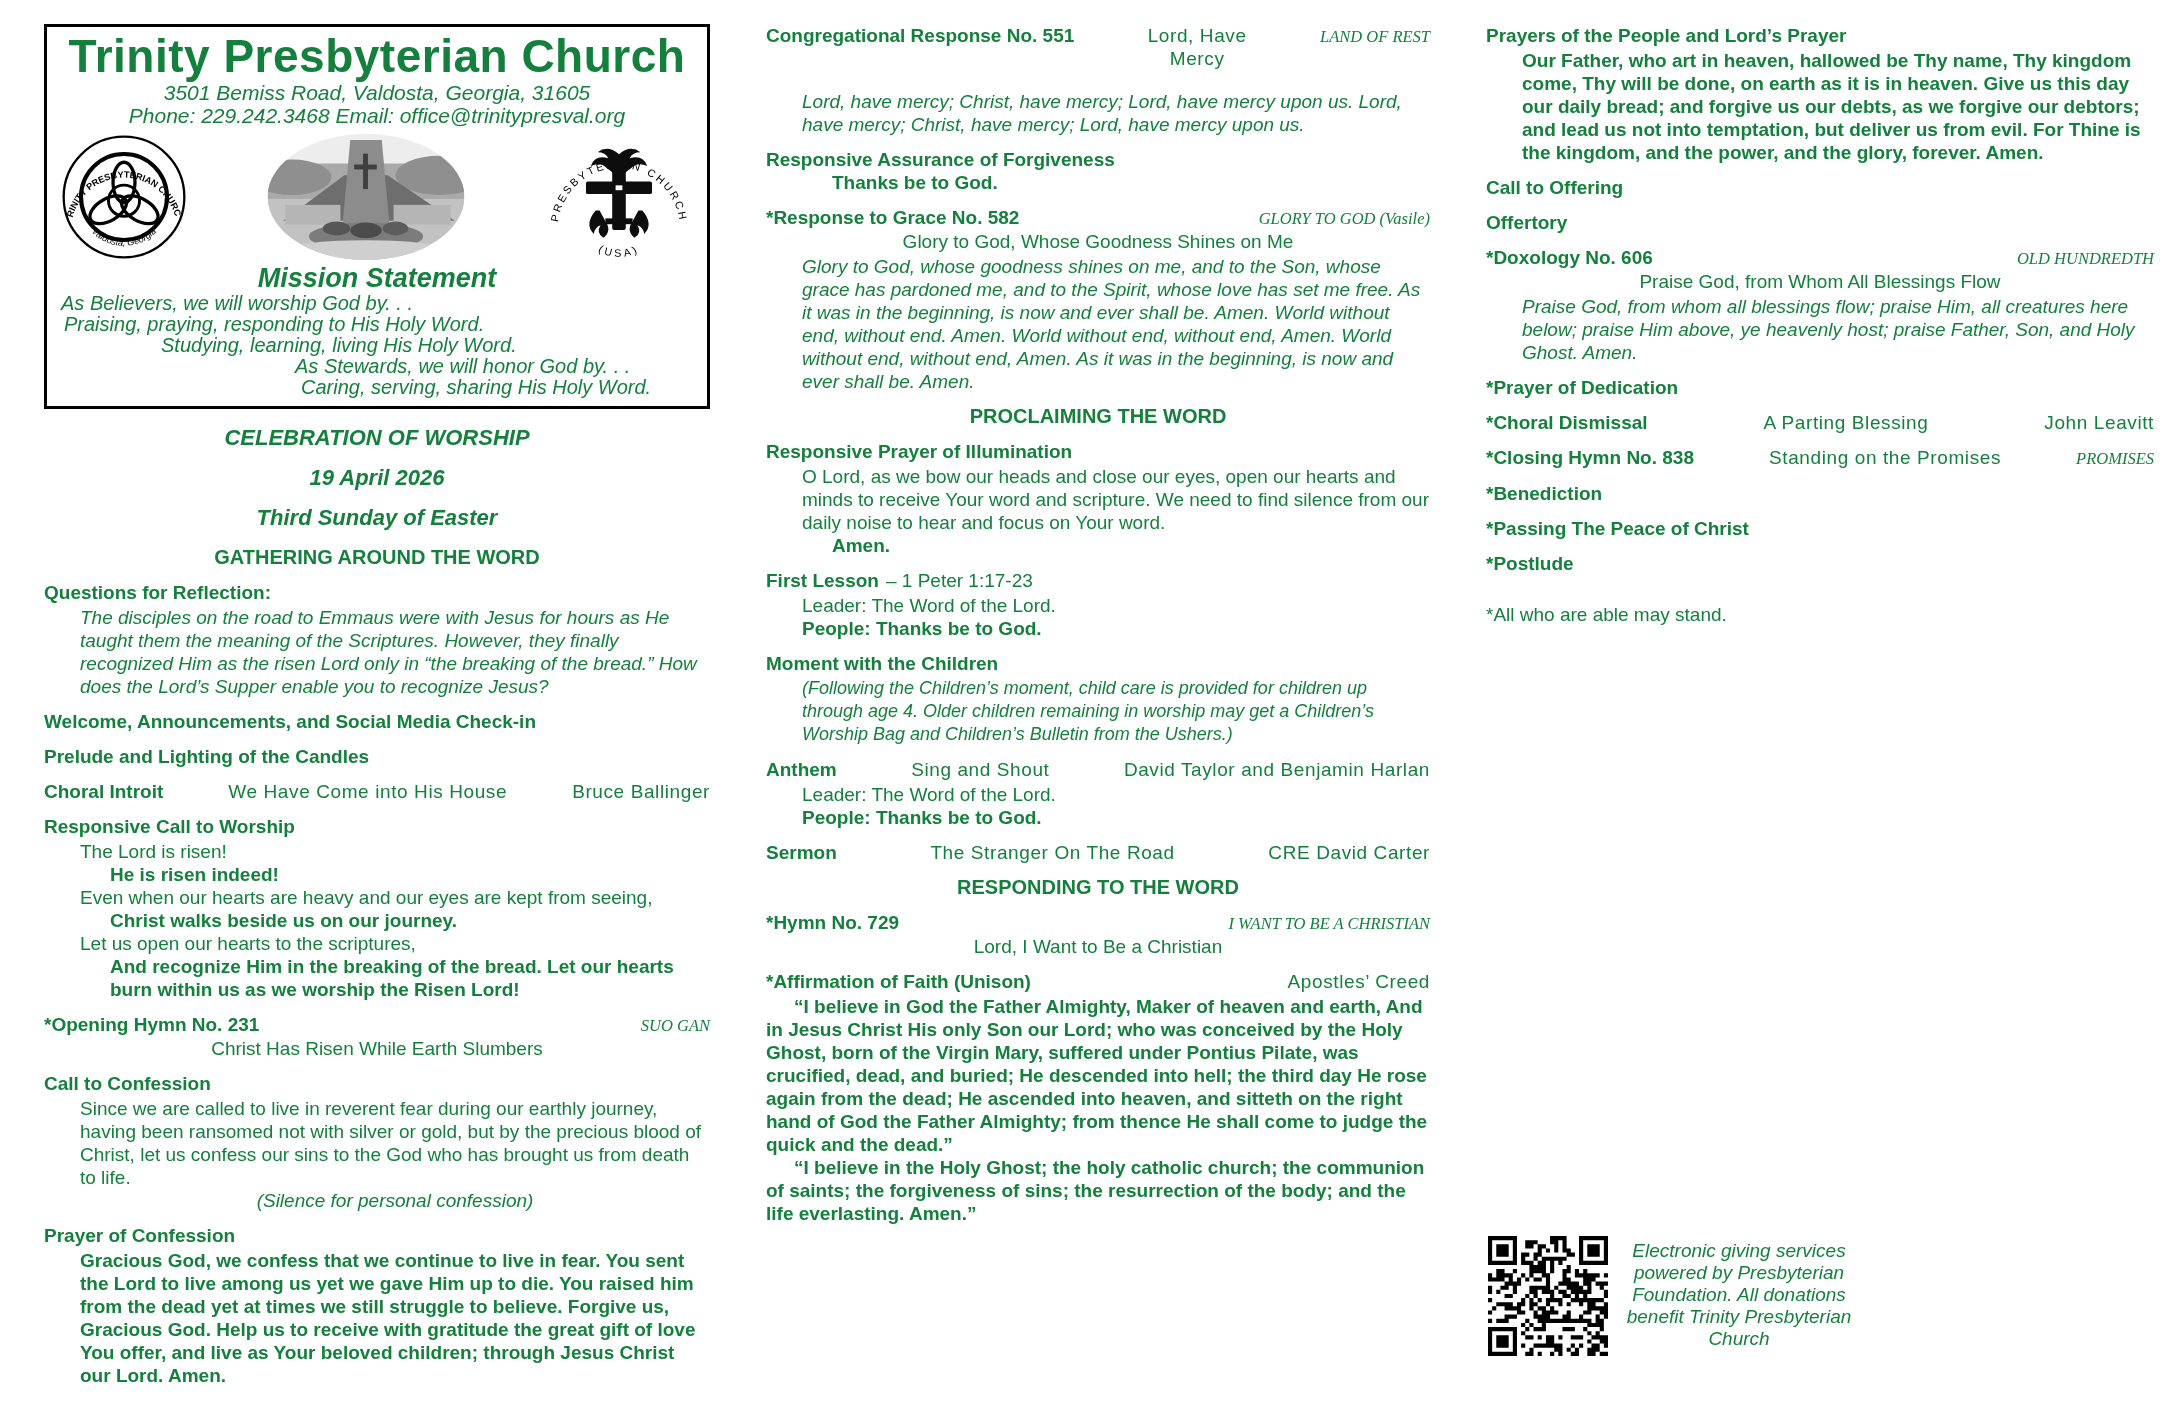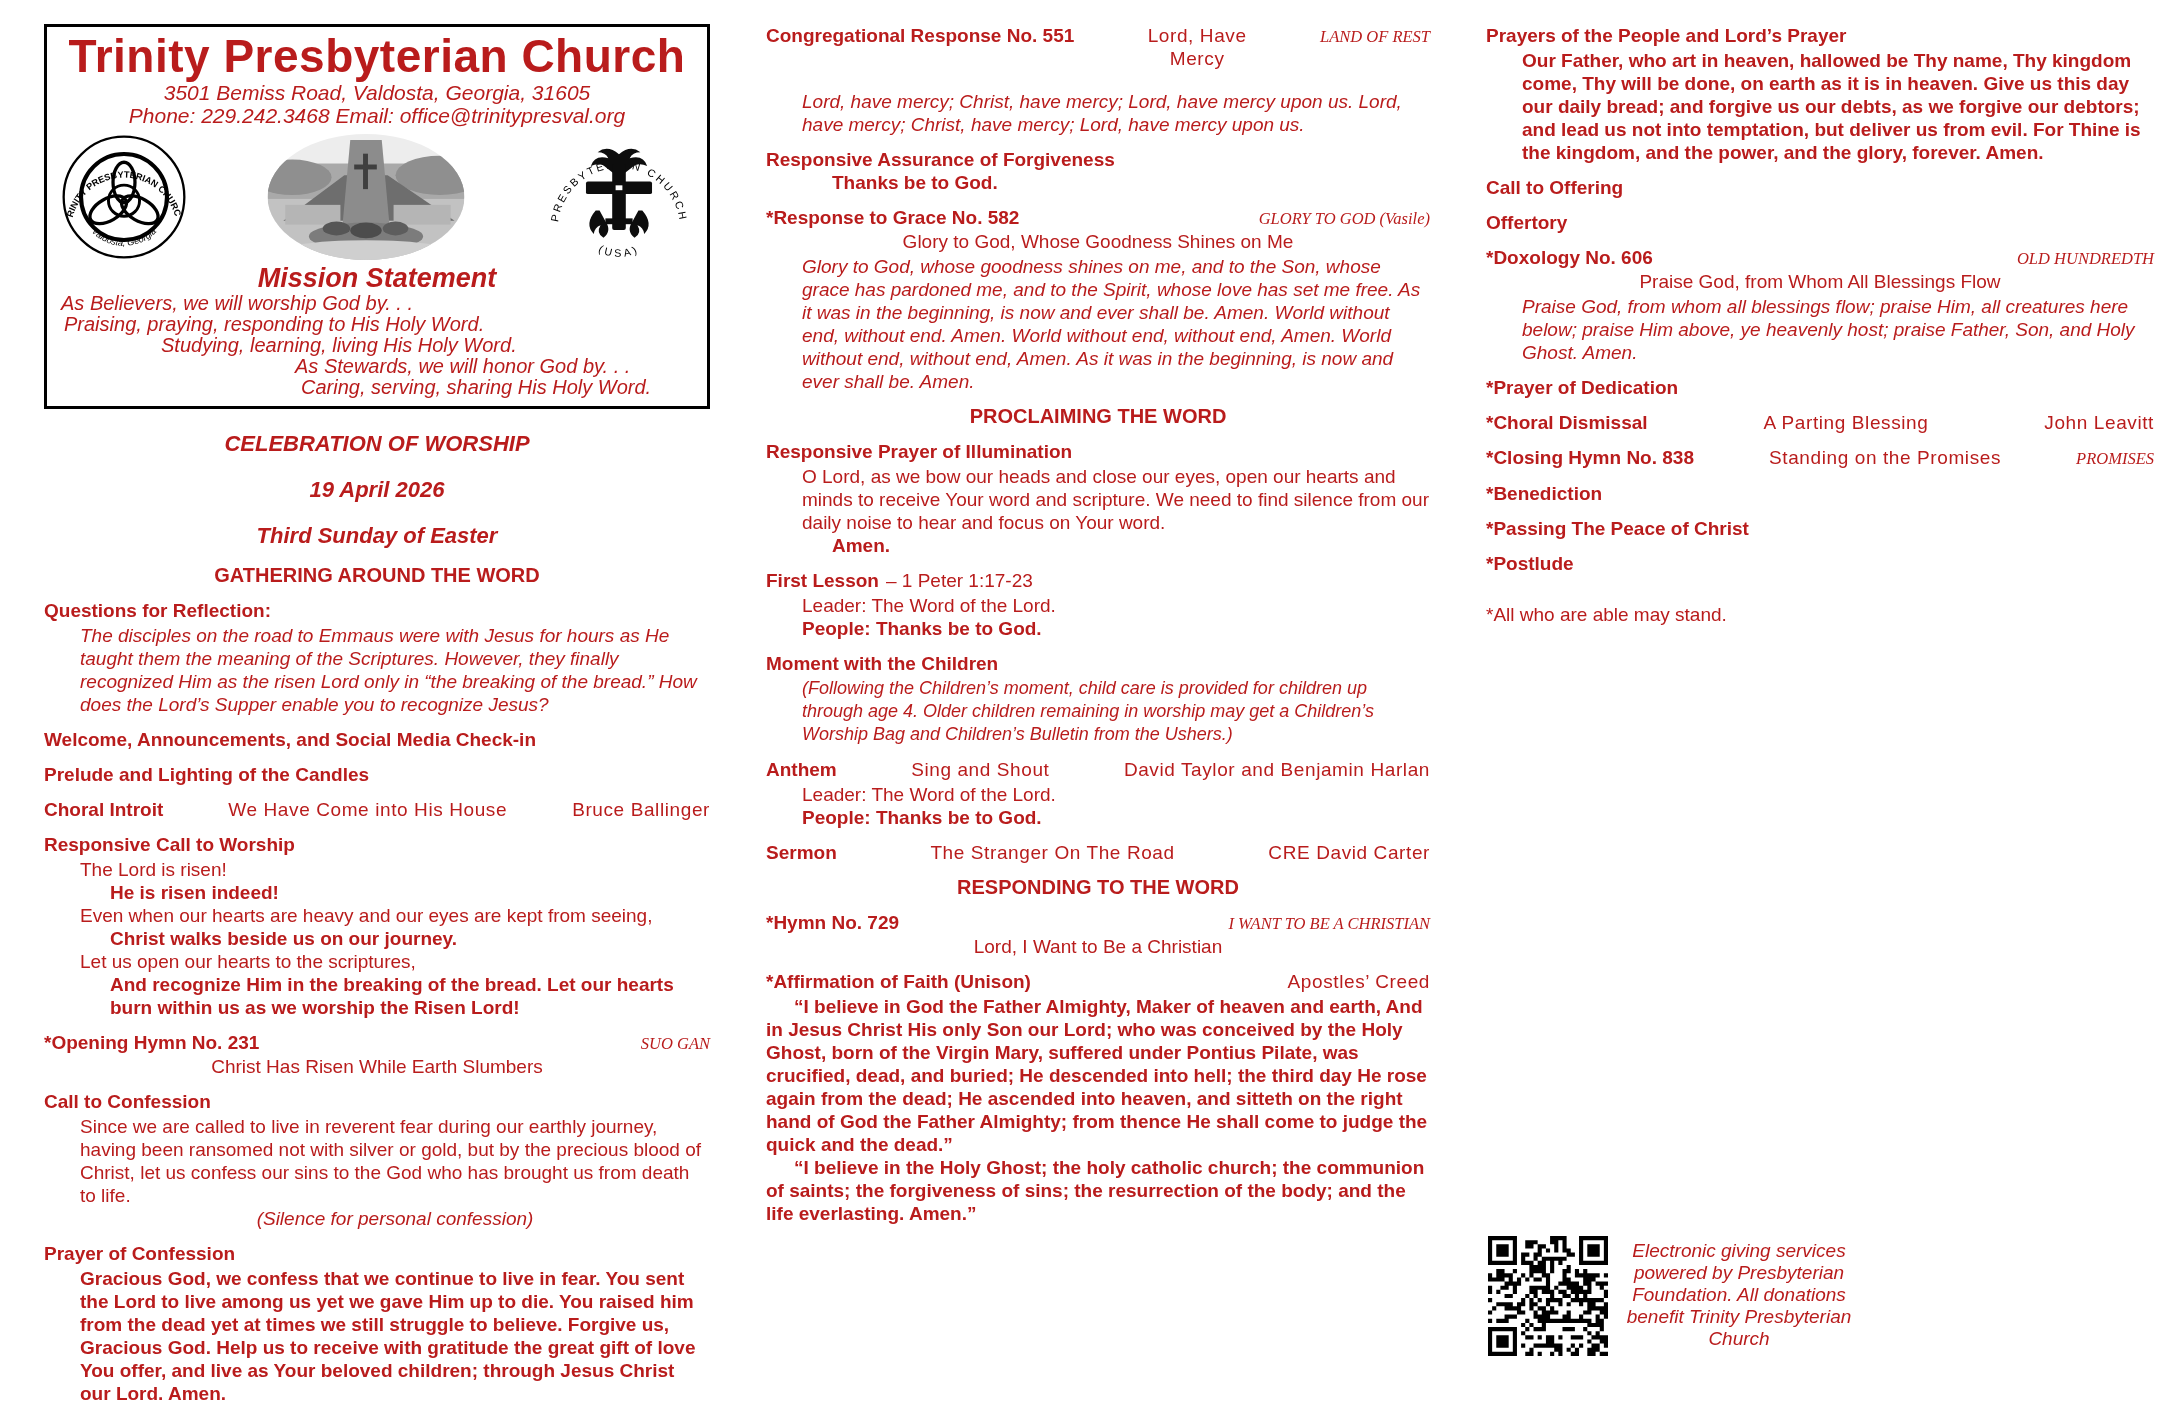--- a/index.html
+++ b/index.html
@@ -1,16 +1,16 @@
 <!DOCTYPE html>
 <html><head>
 <meta charset="utf-8">
 <style>
   html,body{margin:0;padding:0;background:#888;}
-  .page{position:relative;width:2176px;height:1408px;background:#ffffff;color:#b91c1c;
+  .page{position:relative;width:2176px;height:1408px;background:#ffffff;color:#15803d;
         font-family:"Liberation Sans","DejaVu Sans",sans-serif;font-size:19px;line-height:23px;
         overflow:hidden;}
   .col{position:absolute;top:24px;}
   .col1{left:44px;width:666px;}
   .col2{left:766px;width:664px;}
   .col3{left:1486px;width:668px;}
 
   .b{font-weight:700;}
   .it{font-style:italic;}
   .ctr{text-align:center;}
@@ -25,21 +25,21 @@
   .lessonref{margin-left:7px;}
 
   
   .hbox{border:3px solid #000;padding:4px 10px 8px;}
   .church-title{font-weight:700;font-size:46px;line-height:50px;text-align:center;letter-spacing:.5px;}
   .addr{font-style:italic;font-size:21px;line-height:23px;text-align:center;}
   .logorow{display:flex;justify-content:space-between;align-items:center;margin-top:6px;height:128px;}
   .mission-title{font-weight:700;font-style:italic;font-size:27px;line-height:30px;text-align:center;margin-top:2px;}
   .mline{font-style:italic;font-size:20px;line-height:21px;}
 
-  .celebr{font-weight:700;font-style:italic;font-size:22px;text-align:center;margin-top:23px;}
+  .celebr{font-weight:700;font-style:italic;font-size:22px;text-align:center;margin-top:17px;}
   .gather{font-weight:700;font-size:20px;text-align:center;margin-top:17px;}
 
   .silence{text-align:center;font-style:italic;margin-left:36px;}
   .creedp{font-weight:700;text-indent:28px;}
 
   .stand{margin-top:28px;}
   .giving{position:absolute;left:1488px;top:1236px;display:flex;align-items:flex-start;}
   .giving-text{width:234px;margin-left:14px;font-style:italic;text-align:center;font-size:19px;line-height:22px;margin-top:4px;}
   svg{display:block;}
 </style>

